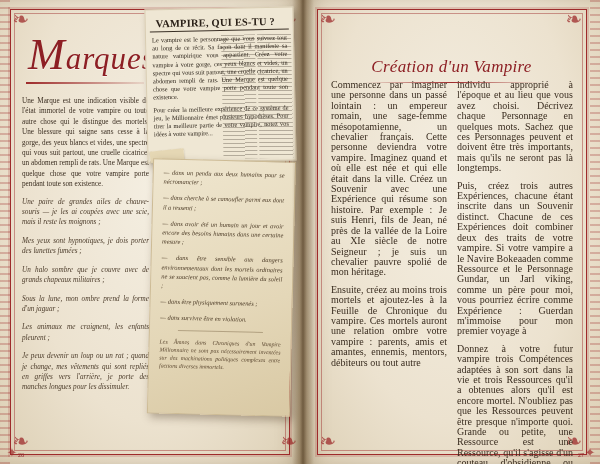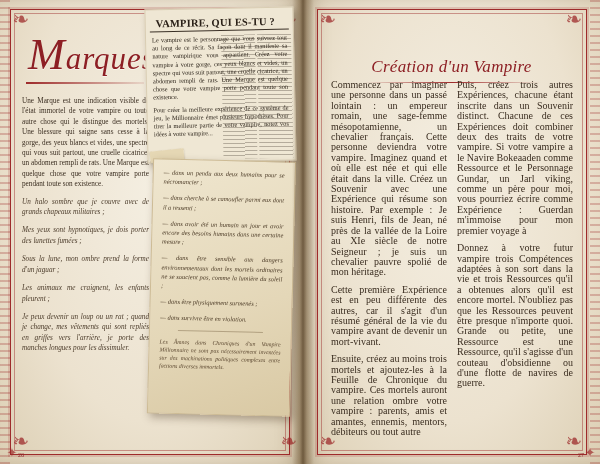--- a/index.html
+++ b/index.html
@@ -182,22 +182,23 @@
     <div class="corner" style="left:276px;top:428px;">❧</div>
 
     <div class="marques-title">
       <span class="drop">M</span><span>arques</span>
     </div>
     <div class="rule-red"></div>
 
     <div class="col-left">
       <p class="lead">Une Marque est une indication visible de l'état immortel de votre vampire ou toute autre chose qui le distingue des mortels. Une blessure qui saigne sans cesse à la gorge, des yeux blancs et vides, une spectre qui vous suit partout, une cruelle cicatrice, un abdomen rempli de rats. Une Marque est quelque chose que votre vampire porte pendant toute son existence.</p>
       <div class="ex-list">
+        <p>Une paire de grandes ailes de chauve-souris — je les ai coupées avec une scie, mais il reste les moignons ;</p>
+        <p>Mes yeux sont hypnotiques, je dois porter des lunettes fumées ;</p>
         <p>Un halo sombre que je couvre avec de grands chapeaux militaires ;</p>
-        <p>Mes yeux sont hypnotiques, je dois porter des lunettes fumées ;</p>
         <p>Sous la lune, mon ombre prend la forme d'un jaguar ;</p>
         <p>Les animaux me craignent, les enfants pleurent ;</p>
         <p>Je peux devenir un loup ou un rat ; quand je change, mes vêtements qui sont repliés en griffes vers l'arrière, je porte des manches longues pour les dissimuler.</p>
       </div>
     </div>
 
     <div class="folio l">26</div>
     <div class="folio-orn" style="left:4px;">✦</div>
   </div>
 
@@ -207,24 +208,24 @@
     <div class="corner" style="left:12px;top:6px;">❧</div>
     <div class="corner" style="left:258px;top:6px;">❧</div>
     <div class="corner" style="left:12px;top:428px;">❧</div>
     <div class="corner" style="left:258px;top:428px;">❧</div>
 
     <div class="right-title">Création d'un Vampire</div>
     <div class="right-rule"></div>
 
     <div class="rcol c1">
       <p>Commencez par imaginer une personne dans un passé lointain : un empereur romain, une sage-femme mésopotamienne, un chevalier français. Cette personne deviendra votre vampire. Imaginez quand et où elle est née et qui elle était dans la ville. Créez un Souvenir avec une Expérience qui résume son histoire. Par exemple : Je suis Henri, fils de Jean, né près de la vallée de la Loire au XIe siècle de notre Seigneur ; je suis un chevalier pauvre spolié de mon héritage.</p>
-      <p>Cette première Expérience est en peu différente des autres, car il s'agit d'un résumé général de la vie du vampire avant de devenir un mort-vivant.</p>
       <p>Ensuite, créez au moins trois mortels et ajoutez-les à la Feuille de Chronique du vampire. Ces mortels auront une relation ombre votre vampire : parents, amis et amantes, ennemis, mentors, débiteurs ou tout autre</p>
     </div>
     <div class="rcol c2">
+      <p>individu approprié à l'époque et au lieu que vous avez choisi. Décrivez chaque Personnage en quelques mots. Sachez que ces Personnages peuvent et doivent être très importants, mais qu'ils ne seront pas là longtemps.</p>
       <p>Puis, créez trois autres Expériences, chacune étant inscrite dans un Souvenir distinct. Chacune de ces Expériences doit combiner deux des traits de votre vampire. Si votre vampire a le Navire Bokeaaden comme Ressource et le Personnage Gundar, un Jarl viking, comme un père pour moi, vous pourriez écrire comme Expérience : Guerdan m'immoise pour mon premier voyage à</p>
       <p>Donnez à votre futur vampire trois Compétences adaptées à son sort dans la vie et trois Ressources qu'il a obtenues alors qu'il est encore mortel. N'oubliez pas que les Ressources peuvent être presque n'importe quoi. Grande ou petite, une Ressource est une Ressource, qu'il s'agisse d'un couteau d'obsidienne ou d'une flotte de navires de guerre.</p>
     </div>
 
     <div class="folio r">27</div>
     <div class="folio-orn" style="right:2px;">✦</div>
   </div>
 
   <div class="gutter"></div>
 

